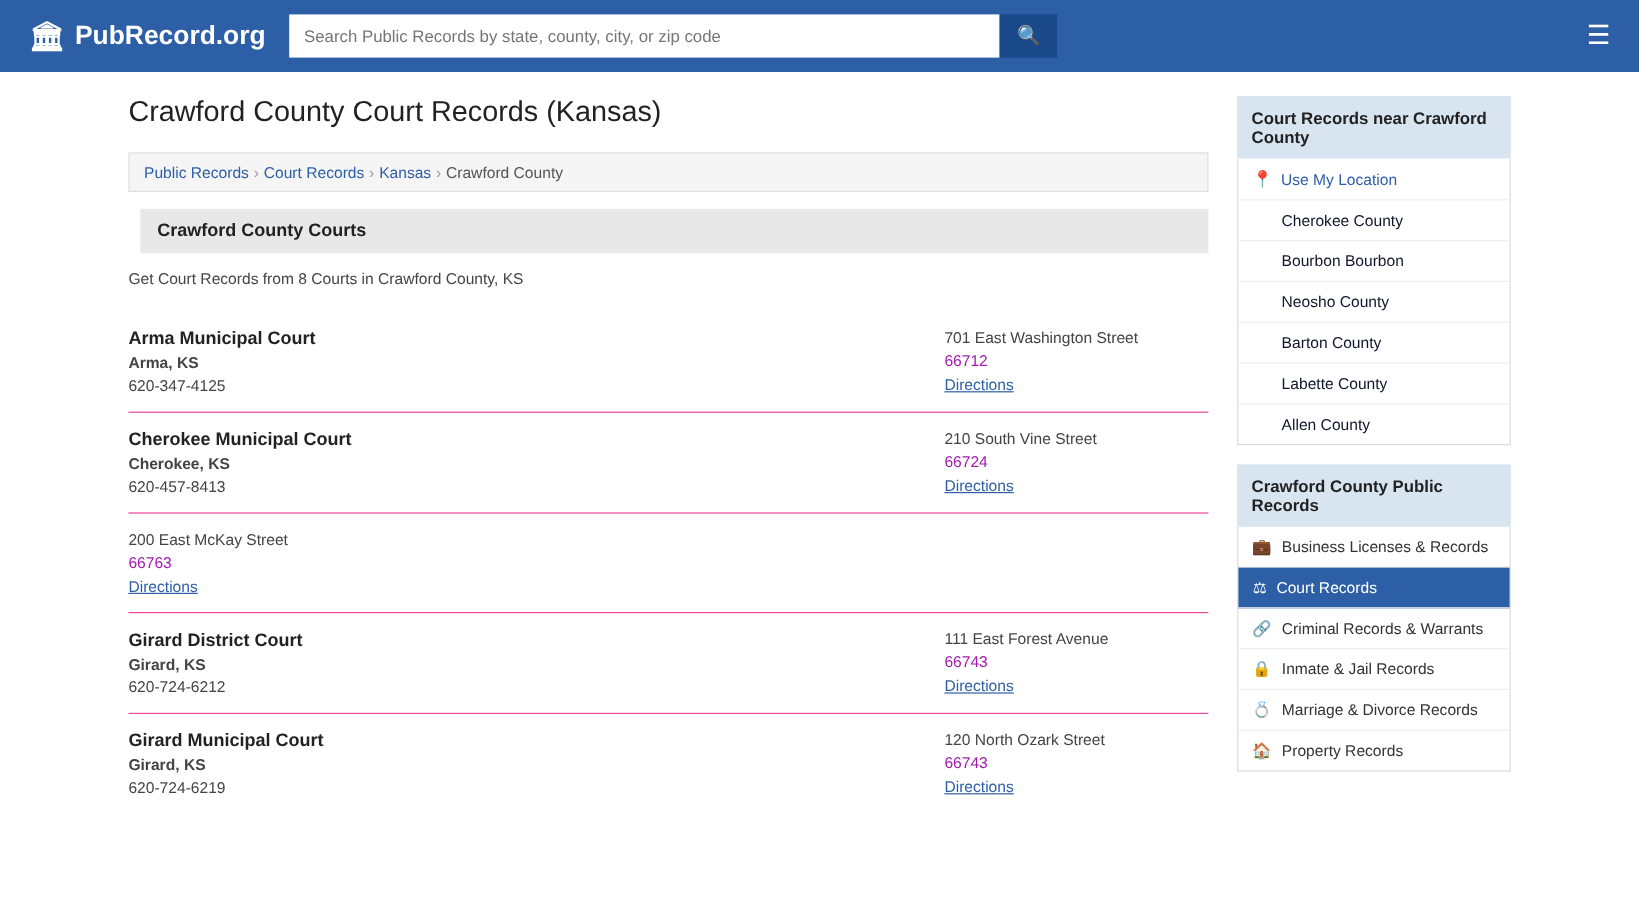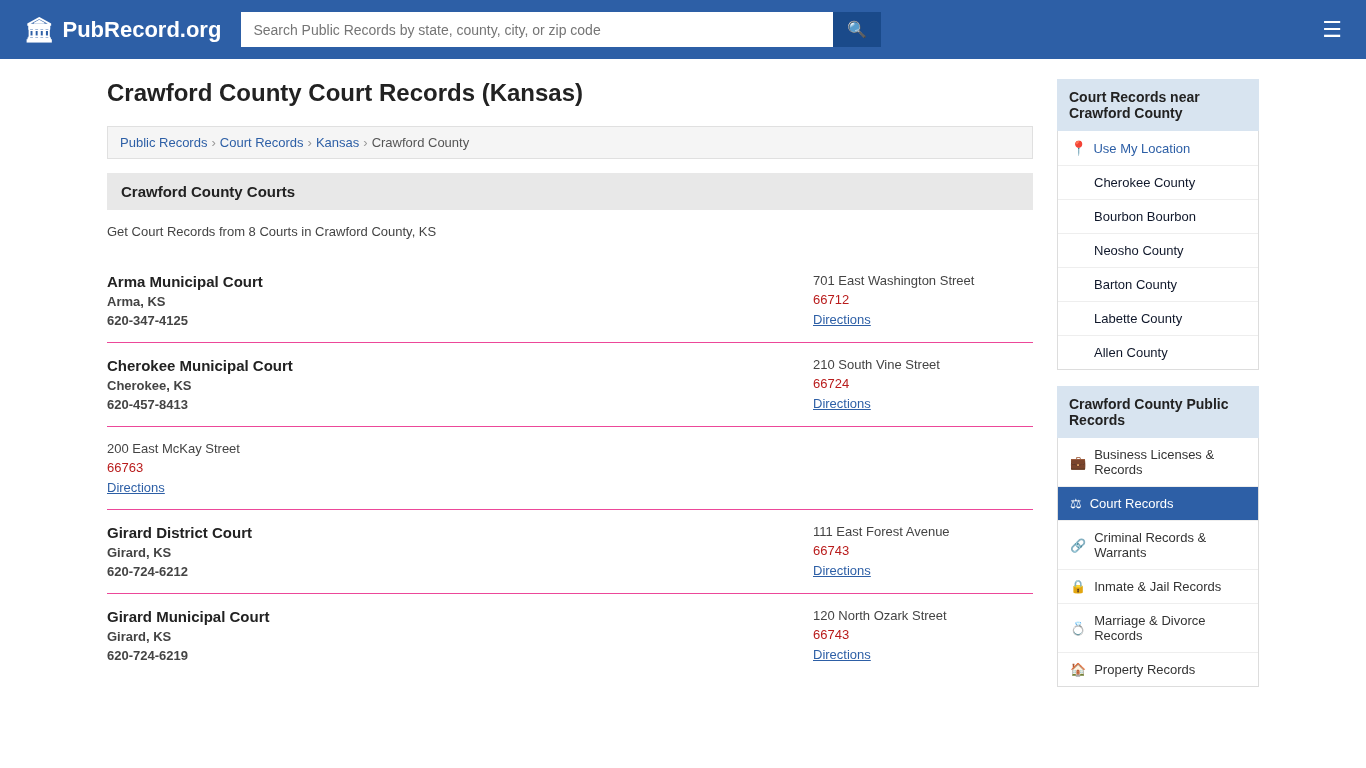--- a/index.html
+++ b/index.html
@@ -63,21 +63,21 @@
       display: flex;
       gap: 24px;
     }
 
     
     .content {
       flex: 1;
     }
     .page-title {
       font-size: 24px;
-      font-weight: bold;
+      font-weight: normal;
       color: #222;
       margin-bottom: 14px;
     }
     .breadcrumb {
       background: #f5f5f5;
       border: 1px solid #e0e0e0;
       padding: 8px 12px;
       font-size: 13px;
       color: #555;
       margin-bottom: 14px;
@@ -100,20 +100,21 @@
     }
 
     
     .section-header {
       background: #e8e8e8;
       padding: 10px 14px;
       font-weight: bold;
       font-size: 15px;
       color: #222;
       margin-bottom: 10px;
+      margin-left: 10px;
     }
     .section-subtitle {
       font-size: 13px;
       color: #444;
       margin-bottom: 16px;
       padding: 4px 0;
     }
 
     
     .court-entry {
@@ -131,46 +132,45 @@
     }
     .court-left .court-city {
       font-size: 13px;
       color: #444;
       margin-bottom: 4px;
       font-weight: bold;
     }
     .court-left .court-phone {
       font-size: 13px;
       color: #444;
-      font-weight: bold;
     }
     .court-right {
       text-align: left;
       min-width: 220px;
     }
     .court-right .court-address {
       font-size: 13px;
       color: #444;
       margin-bottom: 4px;
     }
     .court-right .court-zip {
       font-size: 13px;
-      color: #b91c1c;
+      color: #a21caf;
       margin-bottom: 4px;
     }
     .court-right .directions-link {
       font-size: 13px;
       color: #2d5fa6;
       text-decoration: underline;
       cursor: pointer;
     }
 
     
     .sidebar {
-      width: 202px;
+      width: 228px;
       flex-shrink: 0;
     }
     .sidebar-section-header {
       background: #d8e4f0;
       padding: 10px 12px;
       font-weight: bold;
       font-size: 14px;
       color: #222;
       margin-bottom: 0;
     }

